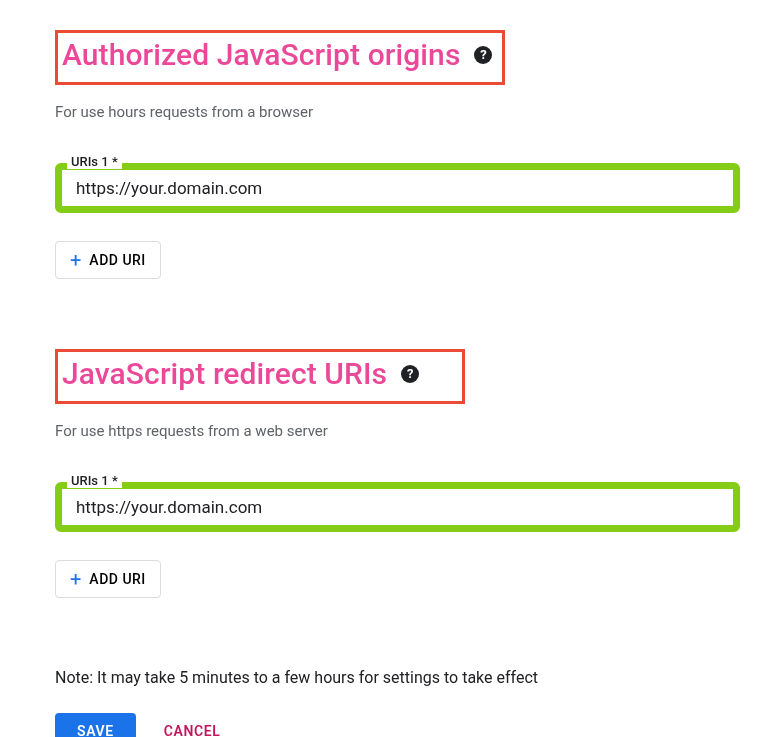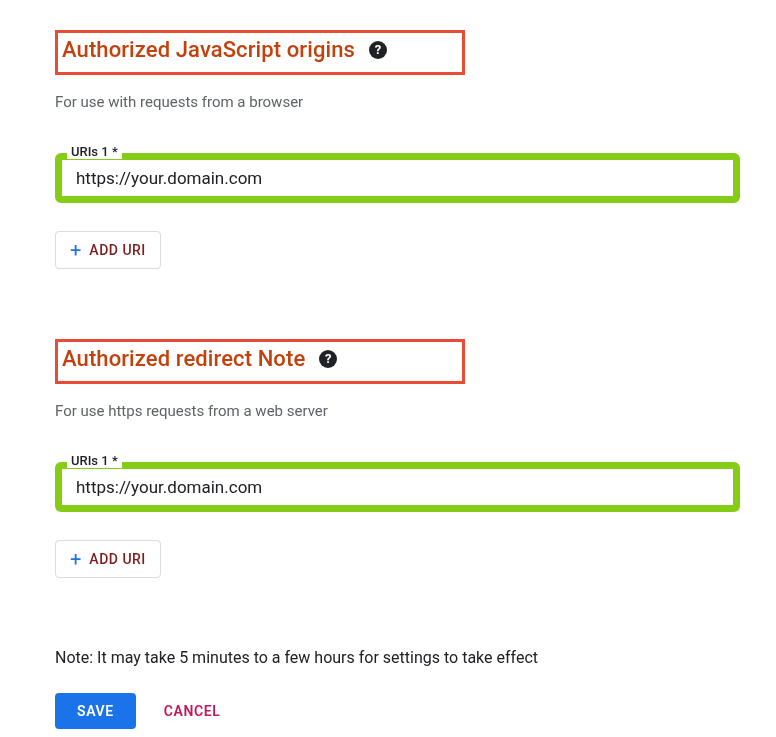--- a/index.html
+++ b/index.html
@@ -15,23 +15,23 @@
     .heading-row {
       display: flex;
       align-items: center;
       gap: 14px;
       border: 3px solid #e94b35;
       padding: 4px 10px 10px 4px;
       width: fit-content;
       min-width: 410px;
     }
     .heading {
-      font-size: 22px;
+      font-size: 30px;
       font-weight: 500;
-      color: #c2410c;
+      color: #ec4899;
       letter-spacing: 0.1px;
     }
     .help-icon {
       width: 18px; height: 18px;
       border-radius: 50%;
       background: #202124;
       color: #fff;
       display: inline-flex;
       align-items: center; justify-content: center;
       font-size: 13px; font-weight: 700;
@@ -79,21 +79,21 @@
       cursor: pointer;
       font-family: inherit;
     }
     .add-btn .plus {
       color: #1a73e8;
       font-size: 20px;
       font-weight: 400;
       line-height: 1;
     }
     .add-btn .lbl {
-      color: #7f1d1d;
+      color: #000000;
       font-size: 14px;
       font-weight: 500;
       letter-spacing: 0.5px;
     }
     .note {
       font-size: 16px;
       color: #202124;
       margin-top: 24px;
       margin-bottom: 26px;
     }
@@ -121,36 +121,36 @@
     }
   </style>
 </head>
 <body>
 
 <div class="section">
   <div class="heading-row">
     <h2 class="heading">Authorized JavaScript origins</h2>
     <span class="help-icon">?</span>
   </div>
-  <p class="subtext">For use with requests from a browser</p>
+  <p class="subtext">For use hours requests from a browser</p>
 
   <div class="field-wrap">
     <span class="field-label">URIs 1 *</span>
     <input type="text" class="field-input" value="https://your.domain.com" style="">
   </div>
 
   <button class="add-btn">
     <span class="plus">+</span>
     <span class="lbl">ADD URI</span>
   </button>
 </div>
 
 <div class="section">
   <div class="heading-row">
-    <h2 class="heading">Authorized redirect Note</h2>
+    <h2 class="heading">JavaScript redirect URIs</h2>
     <span class="help-icon">?</span>
   </div>
   <p class="subtext">For use https requests from a web server</p>
 
   <div class="field-wrap">
     <span class="field-label">URIs 1 *</span>
     <input type="text" class="field-input" value="https://your.domain.com" style="">
   </div>
 
   <button class="add-btn">

